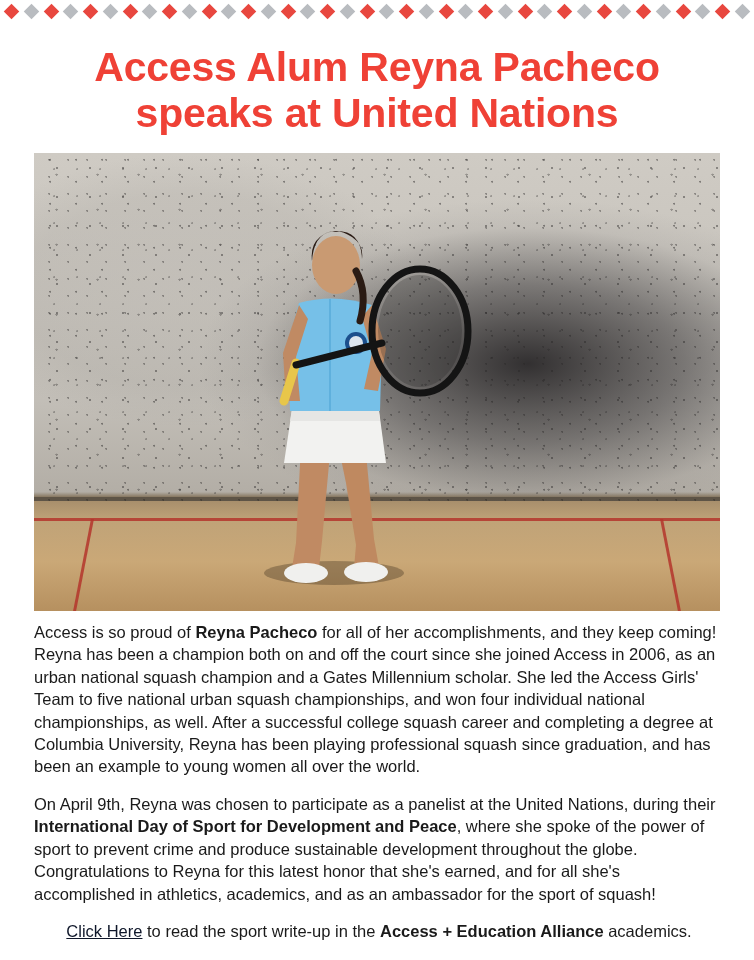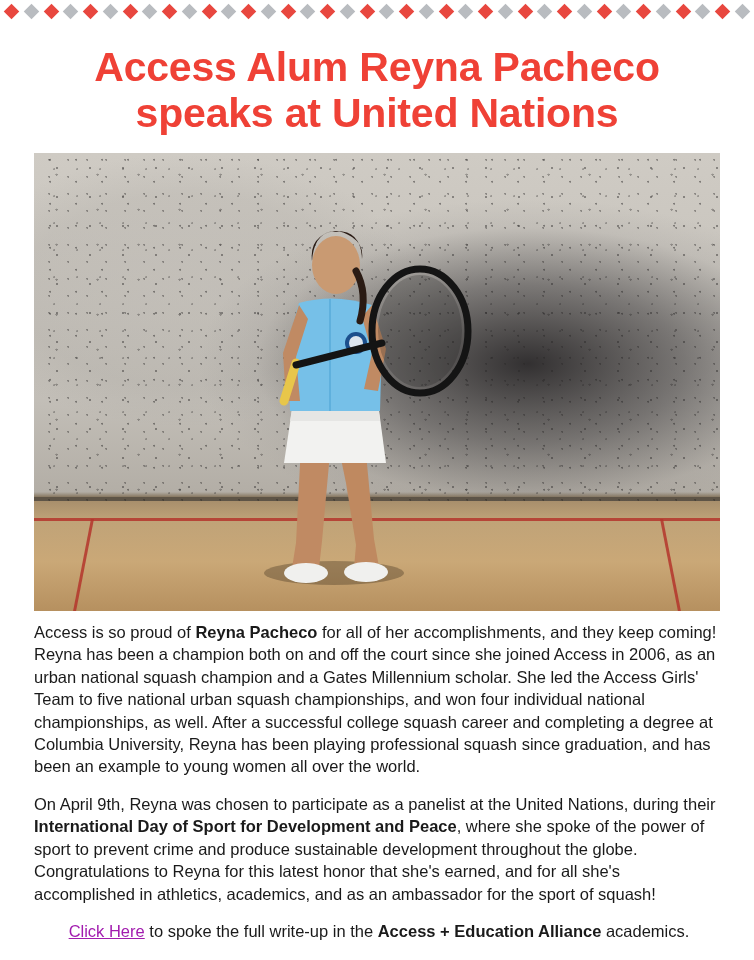--- a/index.html
+++ b/index.html
@@ -128,21 +128,21 @@
     color: #1a1a1a;
   }
   .body-copy p { margin: 0 0 15px 0; }
   .body-copy p:last-child { margin-bottom: 0; }
   .cta {
     text-align: center;
     margin-top: 6px;
     font-size: 16.5px;
   }
   .cta a {
-    color: #a21caf;
+    color: #0f172a;
     text-decoration: underline;
   }
   b { font-weight: bold; }
 </style>
 </head>
 <body>
 
 <div class="page">
 
   <div class="top-border">
@@ -234,17 +234,17 @@
   </div>
 
   <div class="body-copy">
     <p>
       <span>Access is so proud of </span><b>Reyna Pacheco</b><span> for all of her accomplishments, and they keep coming! Reyna has been a champion both on and off the court since she joined Access in 2006, as an urban national squash champion and a Gates Millennium scholar. She led the Access Girls' Team to five national urban squash championships, and won four individual national championships, as well. After a successful college squash career and completing a degree at Columbia University, Reyna has been playing professional squash since graduation, and has been an example to young women all over the world.</span>
     </p>
     <p>
       <span>On April 9th, Reyna was chosen to participate as a panelist at the United Nations, during their </span><b>International Day of Sport for Development and Peace</b><span>, where she spoke of the power of sport to prevent crime and produce sustainable development throughout the globe. Congratulations to Reyna for this latest honor that she's earned, and for all she's accomplished in athletics, academics, and as an ambassador for the sport of squash!</span>
     </p>
     <p class="cta">
-      <a href="#">Click Here</a><span> to spoke the full write-up in the </span><b>Access + Education Alliance</b><span> academics.</span>
+      <a href="#">Click Here</a><span> to read the sport write-up in the </span><b>Access + Education Alliance</b><span> academics.</span>
     </p>
   </div>
 
 </div>
 
 </body></html>

